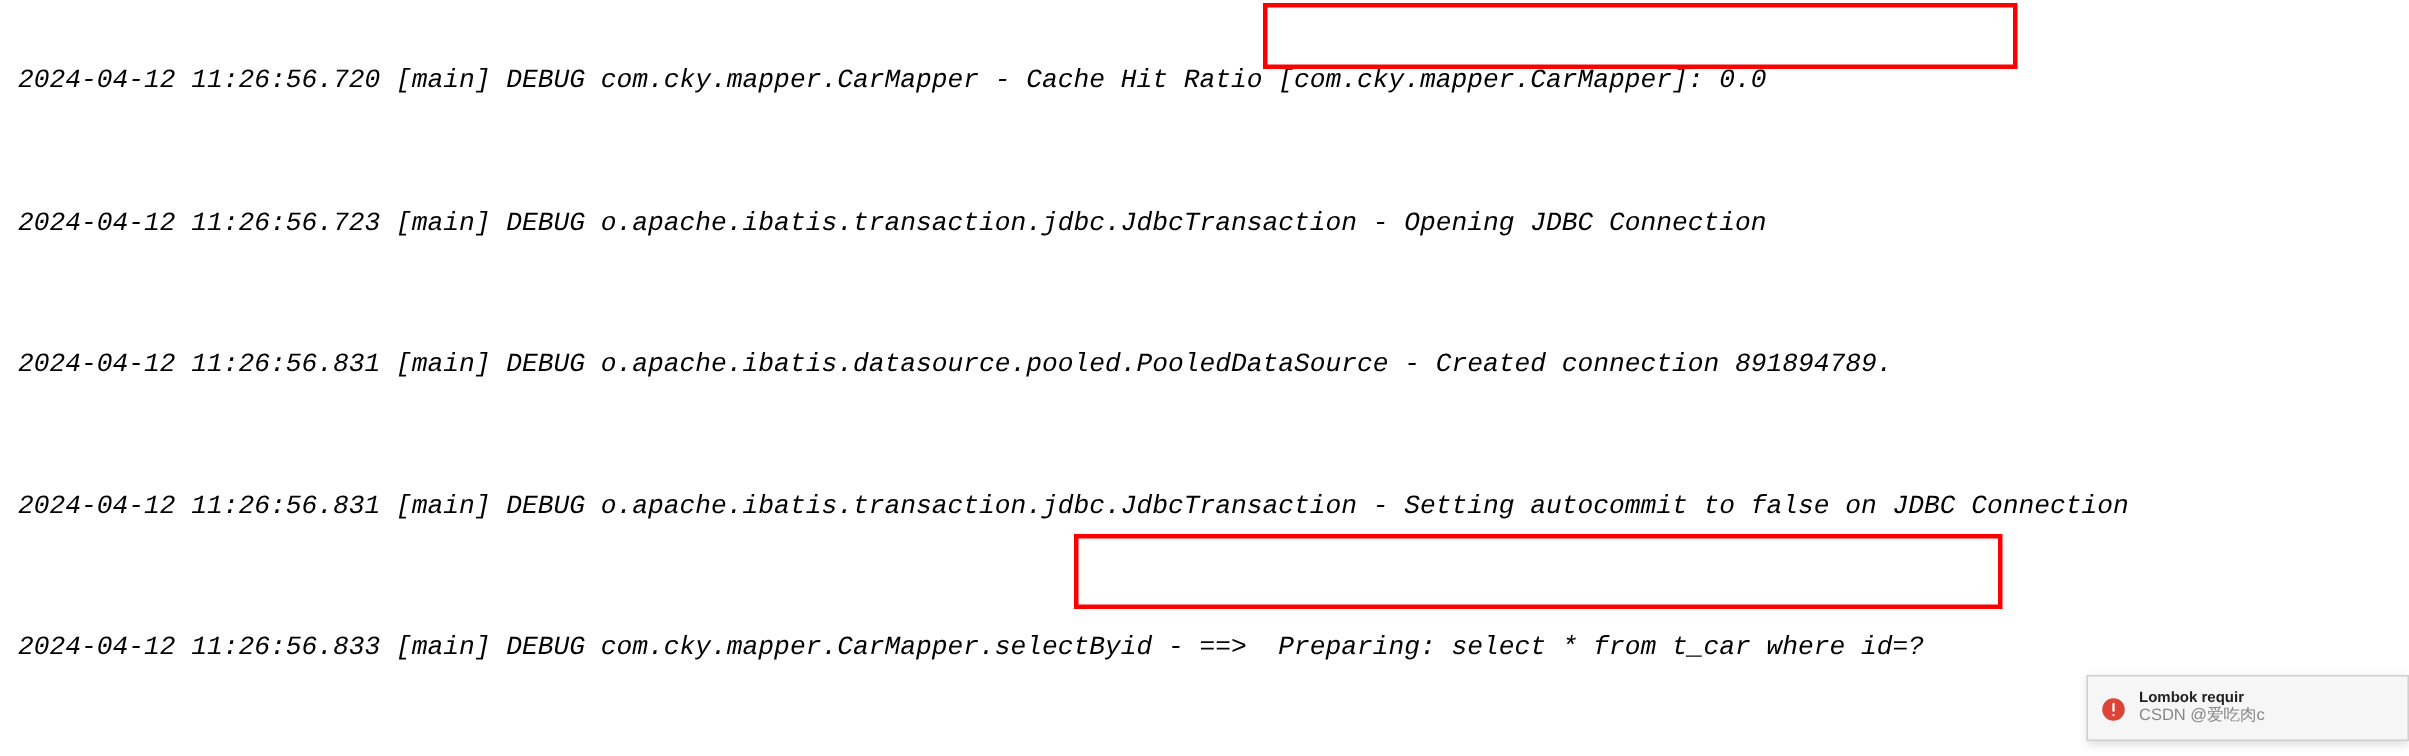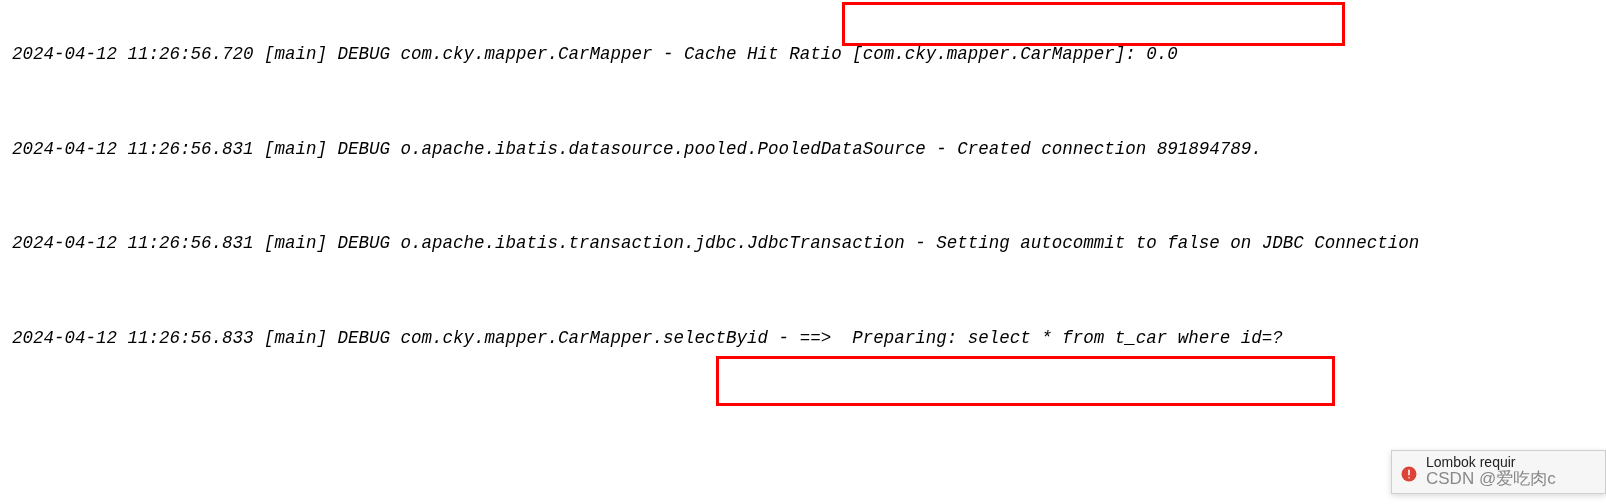--- a/index.html
+++ b/index.html
@@ -69,37 +69,38 @@
       flex: 0 0 auto;
     }
     .notif .texts {
       display: flex;
       flex-direction: column;
       line-height: 1.1;
       overflow: hidden;
     }
     .notif .title {
       font-family: -apple-system, "Segoe UI", Arial, sans-serif;
-      font-size: 14px;
-      font-weight: 400;
+      font-size: 10px;
+      font-weight: 700;
       color: #222;
       white-space: nowrap;
     }
     .notif .subtitle {
       font-family: -apple-system, "Segoe UI", Arial, sans-serif;
-      font-size: 17px;
+      font-size: 11px;
       color: #888;
       white-space: nowrap;
     }
   </style>
 </head>
 <body>
 
 <div class="log-container">
   <span class="log-line">2024-04-12 11:26:56.720 [main] DEBUG com.cky.mapper.CarMapper - Cache Hit Ratio [com.cky.mapper.CarMapper]: 0.0</span>
+  <span class="log-line">2024-04-12 11:26:56.723 [main] DEBUG o.apache.ibatis.transaction.jdbc.JdbcTransaction - Opening JDBC Connection</span>
   <span class="log-line">2024-04-12 11:26:56.831 [main] DEBUG o.apache.ibatis.datasource.pooled.PooledDataSource - Created connection 891894789.</span>
   <span class="log-line">2024-04-12 11:26:56.831 [main] DEBUG o.apache.ibatis.transaction.jdbc.JdbcTransaction - Setting autocommit to false on JDBC Connection</span>
   <span class="log-line">2024-04-12 11:26:56.833 [main] DEBUG com.cky.mapper.CarMapper.selectByid - ==&gt;  Preparing: select * from t_car where id=?</span>
   
   
   
   
   
   
   

